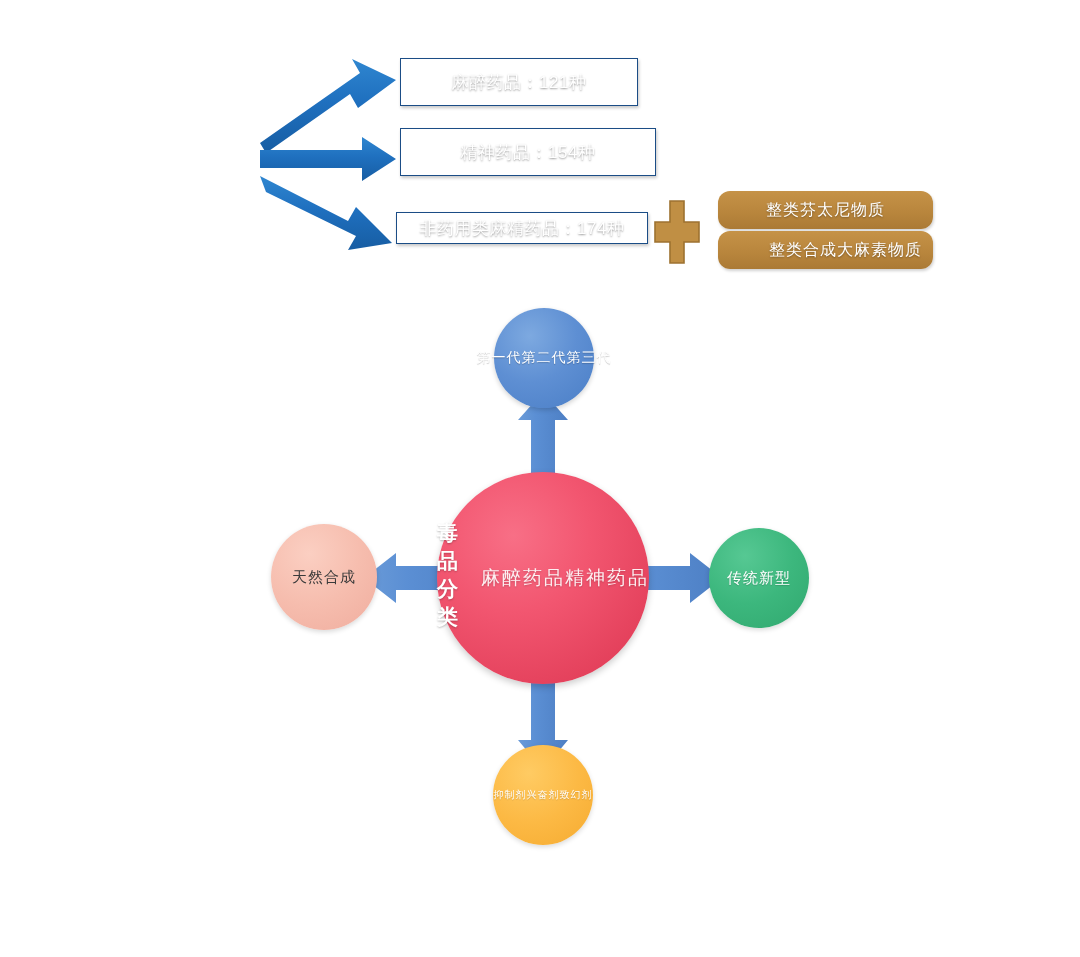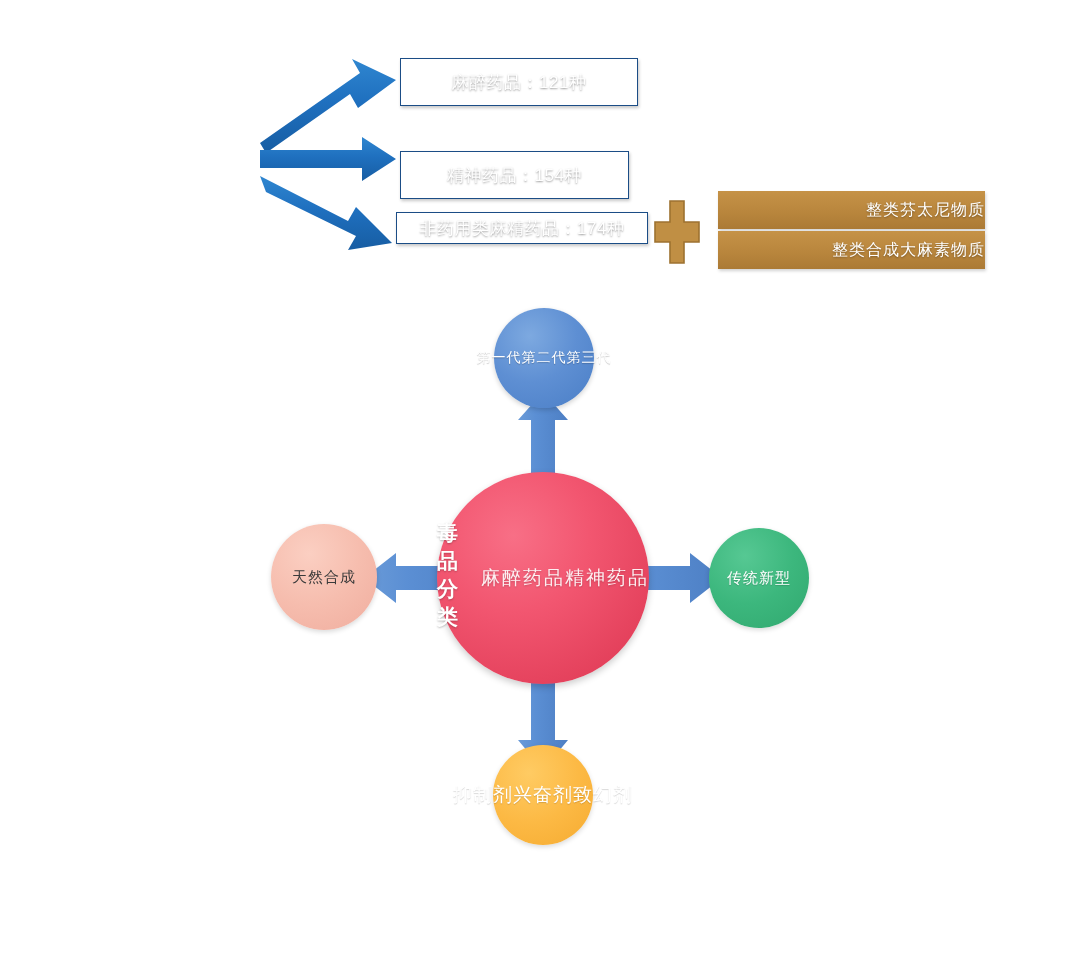--- a/index.html
+++ b/index.html
@@ -56,34 +56,35 @@
     box-shadow: 1px 2px 3px rgba(0,0,0,0.22);
   }
   .blue-box .label {
     color: #ffffff;
     font-size: 17px;
     letter-spacing: 0.5px;
     text-shadow: 0 1px 2px rgba(0,0,0,0.4);
     white-space: nowrap;
   }
   #blue-box-0 { left: 400px; top: 58px;  width: 238px; height: 48px; }
-  #blue-box-1 { left: 400px; top: 151px; width: 229px; height: 48px; }
+  #blue-box-1 { left: 400px; top: 128px; width: 256px; height: 48px; }
   #blue-box-2 { left: 396px; top: 212px; width: 252px; height: 32px; }
 
   .gold-box {
     position: absolute;
     left: 718px;
-    width: 267px;
+    width: 215px;
     height: 38px;
     box-sizing: border-box;
     background: linear-gradient(to bottom, #c59247 0%, #b9863d 55%, #ab7a35 100%);
     display: flex;
     align-items: center;
-    justify-content: flex-end;
+    justify-content: center;
     box-shadow: 1px 2px 3px rgba(0,0,0,0.18);
+    border-radius: 12px;
   }
   .gold-box .label {
     color: #ffffff;
     font-size: 16px;
     letter-spacing: 1px;
     text-shadow: 0 1px 2px rgba(0,0,0,0.35);
     white-space: nowrap;
   }
   #gold-box-0 { top: 191px; }
   #gold-box-1 { top: 231px; padding-left: 40px; }
@@ -187,21 +188,21 @@
 
   #circle-bottom {
     left: 493px; top: 745px;
     width: 100px; height: 100px;
     background: radial-gradient(circle at 36% 28%, #ffcb63 0%, #fcb944 52%, #f5ab31 100%);
     box-shadow: 0 2px 5px rgba(0,0,0,0.15);
     z-index: 2;
   }
   #circle-bottom .line {
     color: #ffffff;
-    font-size: 19px;
+    font-size: 10px;
     letter-spacing: 1px;
     text-shadow: 0 1px 1px rgba(0,0,0,0.16);
   }
 </style>
 </head>
 <body>
 
 <div id="canvas">
 
   <svg class="arrow-svg" viewBox="0 0 1080 957" xmlns="http://www.w3.org/2000/svg">

